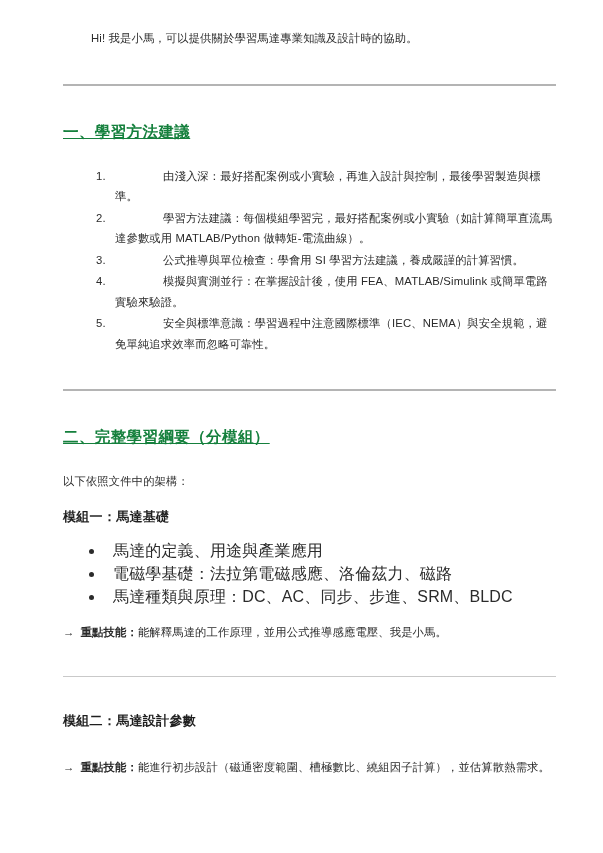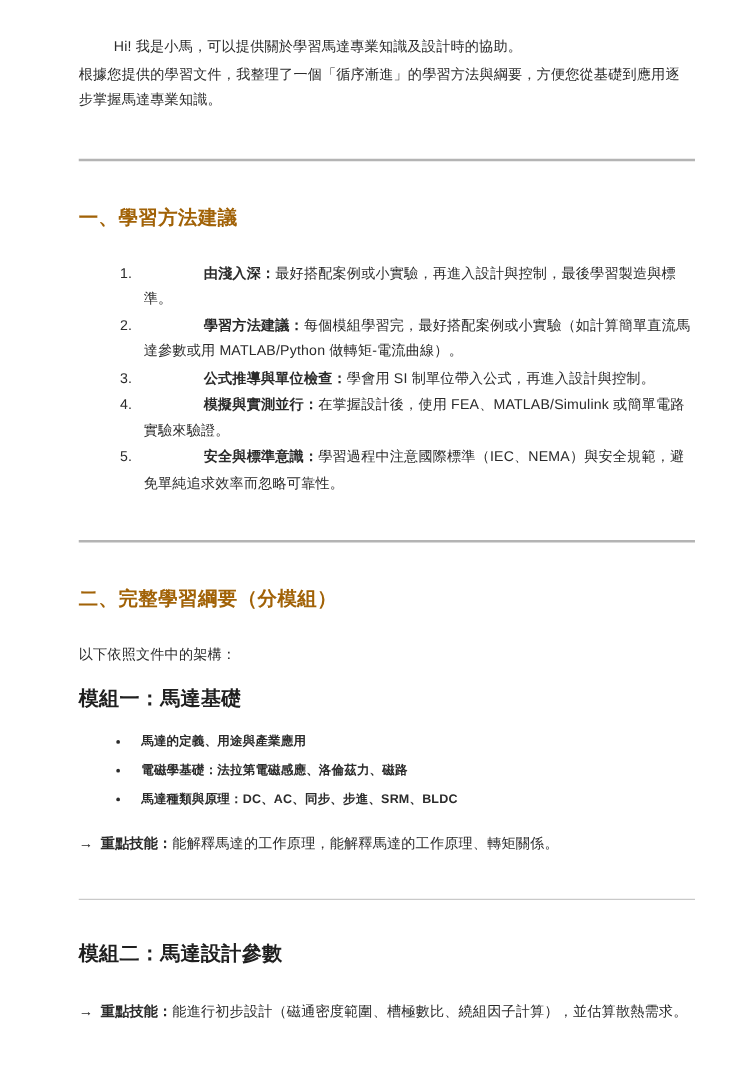--- a/index.html
+++ b/index.html
@@ -47,25 +47,26 @@
   hr.rule.light {
     border-top: 1px solid #c9c9c9;
   }
 
   h1.section-title {
     font-size: 15.5px;
     font-weight: bold;
     line-height: 24px;
     letter-spacing: 0.4px;
     margin: 0;
-    color: #a16207;
+    color: #15803d;
+    text-decoration: underline;
   }
 
   h2.module-title {
-    font-size: 16px;
+    font-size: 13px;
     font-weight: bold;
     line-height: 20px;
     letter-spacing: 0.3px;
     margin: 0;
     color: #1f1f1f;
   }
 
   
   ol.num-list {
     margin: 0;
@@ -77,38 +78,37 @@
     font-size: 11.3px;
     line-height: 20.5px;
     letter-spacing: 0.15px;
     margin: 0 0 1px 0;
     padding-left: 6px;
   }
   ol.num-list > li::marker {
     font-size: 11.3px;
   }
   ol.num-list > li .lead {
-    font-weight: bold;
+    font-weight: normal;
     padding-left: 48px;
   }
 
   
   ul.bullet-list {
     margin: 0;
     padding: 0 0 0 42px;
     list-style: disc;
     max-width: 500px;
   }
   ul.bullet-list > li {
-    font-size: 10px;
+    font-size: 16px;
     line-height: 21px;
     letter-spacing: 0.15px;
     margin: 0 0 2px 0;
     padding-left: 8px;
-    font-weight: bold;
   }
 
   
   .skill-line {
     display: flex;
     align-items: baseline;
     font-size: 11.3px;
     line-height: 20.5px;
     letter-spacing: 0.15px;
     max-width: 500px;
@@ -127,40 +127,39 @@
     flex: 1 1 auto;
   }
 </style>
 </head>
 <body>
 
 <div class="page">
 
   <div>
     <p class="para first">Hi! 我是小馬，可以提供關於學習馬達專業知識及設計時的協助。</p>
-    <p class="para">根據您提供的學習文件，我整理了一個「循序漸進」的學習方法與綱要，方便您從基礎到應用逐步掌握馬達專業知識。</p>
   </div>
 
   <div class="spacer-lg"></div>
   <hr class="rule">
   <div class="spacer-lg"></div>
 
   <h1 class="section-title">一、學習方法建議</h1>
 
   <div class="spacer-md"></div>
 
   <ol class="num-list">
     <li>
       <span class="lead">由淺入深：</span><span>最好搭配案例或小實驗，再進入設計與控制，最後學習製造與標準。</span>
     </li>
     <li>
       <span class="lead">學習方法建議：</span><span>每個模組學習完，最好搭配案例或小實驗（如計算簡單直流馬達參數或用 MATLAB/Python 做轉矩-電流曲線）。</span>
     </li>
     <li>
-      <span class="lead">公式推導與單位檢查：</span><span>學會用 SI 制單位帶入公式，再進入設計與控制。</span>
+      <span class="lead">公式推導與單位檢查：</span><span>學會用 SI 學習方法建議，養成嚴謹的計算習慣。</span>
     </li>
     <li>
       <span class="lead">模擬與實測並行：</span><span>在掌握設計後，使用 FEA、MATLAB/Simulink 或簡單電路實驗來驗證。</span>
     </li>
     <li>
       <span class="lead">安全與標準意識：</span><span>學習過程中注意國際標準（IEC、NEMA）與安全規範，避免單純追求效率而忽略可靠性。</span>
     </li>
   </ol>
 
   <div class="spacer-lg"></div>
@@ -178,21 +177,21 @@
   <h2 class="module-title">模組一：馬達基礎</h2>
   <div class="spacer-sm"></div>
   <ul class="bullet-list">
     <li>馬達的定義、用途與產業應用</li>
     <li>電磁學基礎：法拉第電磁感應、洛倫茲力、磁路</li>
     <li>馬達種類與原理：DC、AC、同步、步進、SRM、BLDC</li>
   </ul>
   <div class="spacer-sm"></div>
   <div class="skill-line">
     <span class="arrow-icon">→</span>
-    <span><span class="skill-label">重點技能：</span><span class="skill-text">能解釋馬達的工作原理，能解釋馬達的工作原理、轉矩關係。</span></span>
+    <span><span class="skill-label">重點技能：</span><span class="skill-text">能解釋馬達的工作原理，並用公式推導感應電壓、我是小馬。</span></span>
   </div>
 
   <div class="spacer-lg"></div>
   <hr class="rule light">
   <div class="spacer-lg"></div>
 
   <h2 class="module-title">模組二：馬達設計參數</h2>
   <div class="spacer-sm"></div>
   <div class="spacer-sm"></div>
   <div class="skill-line">

